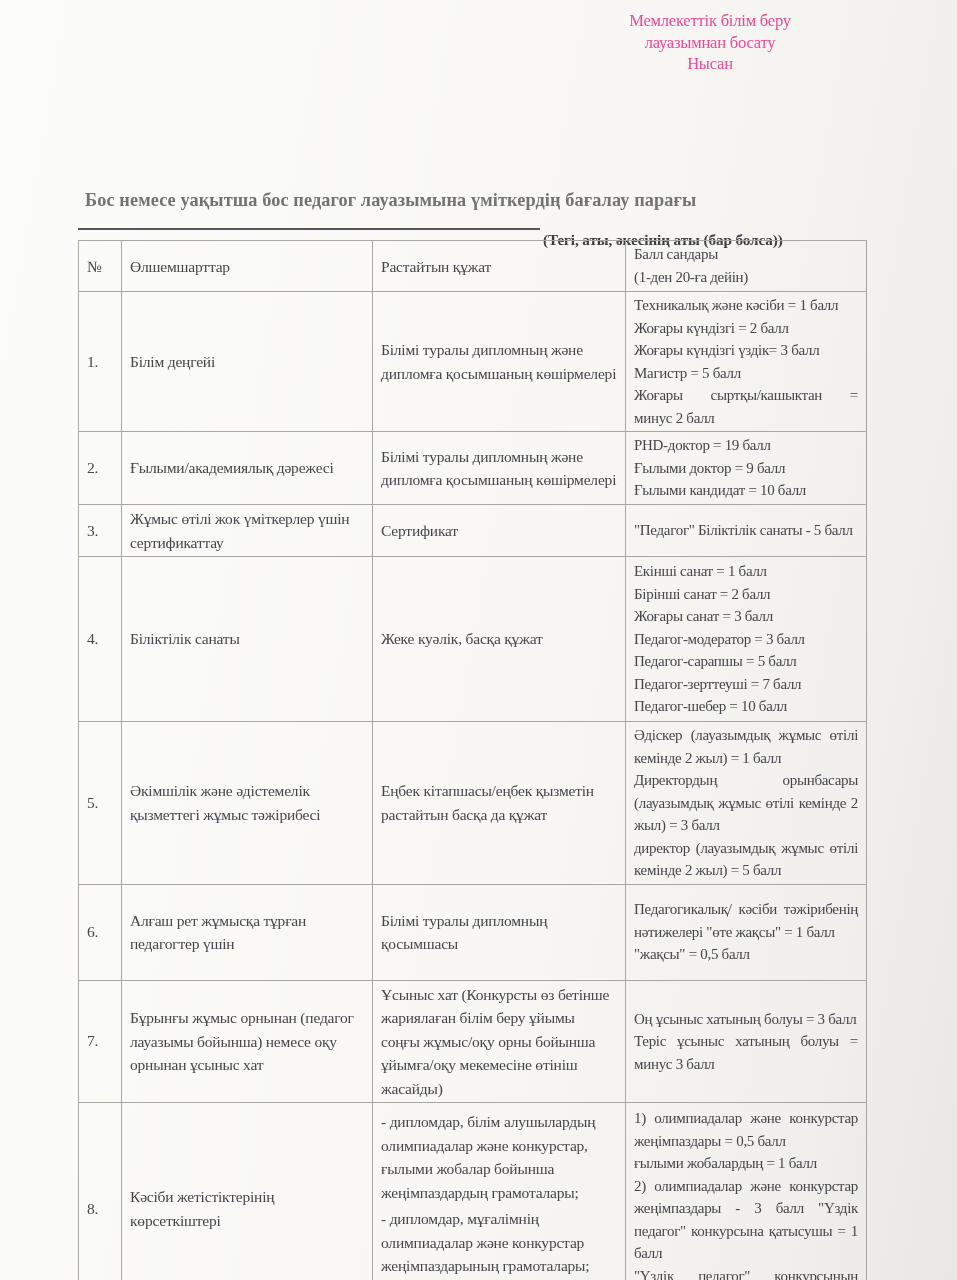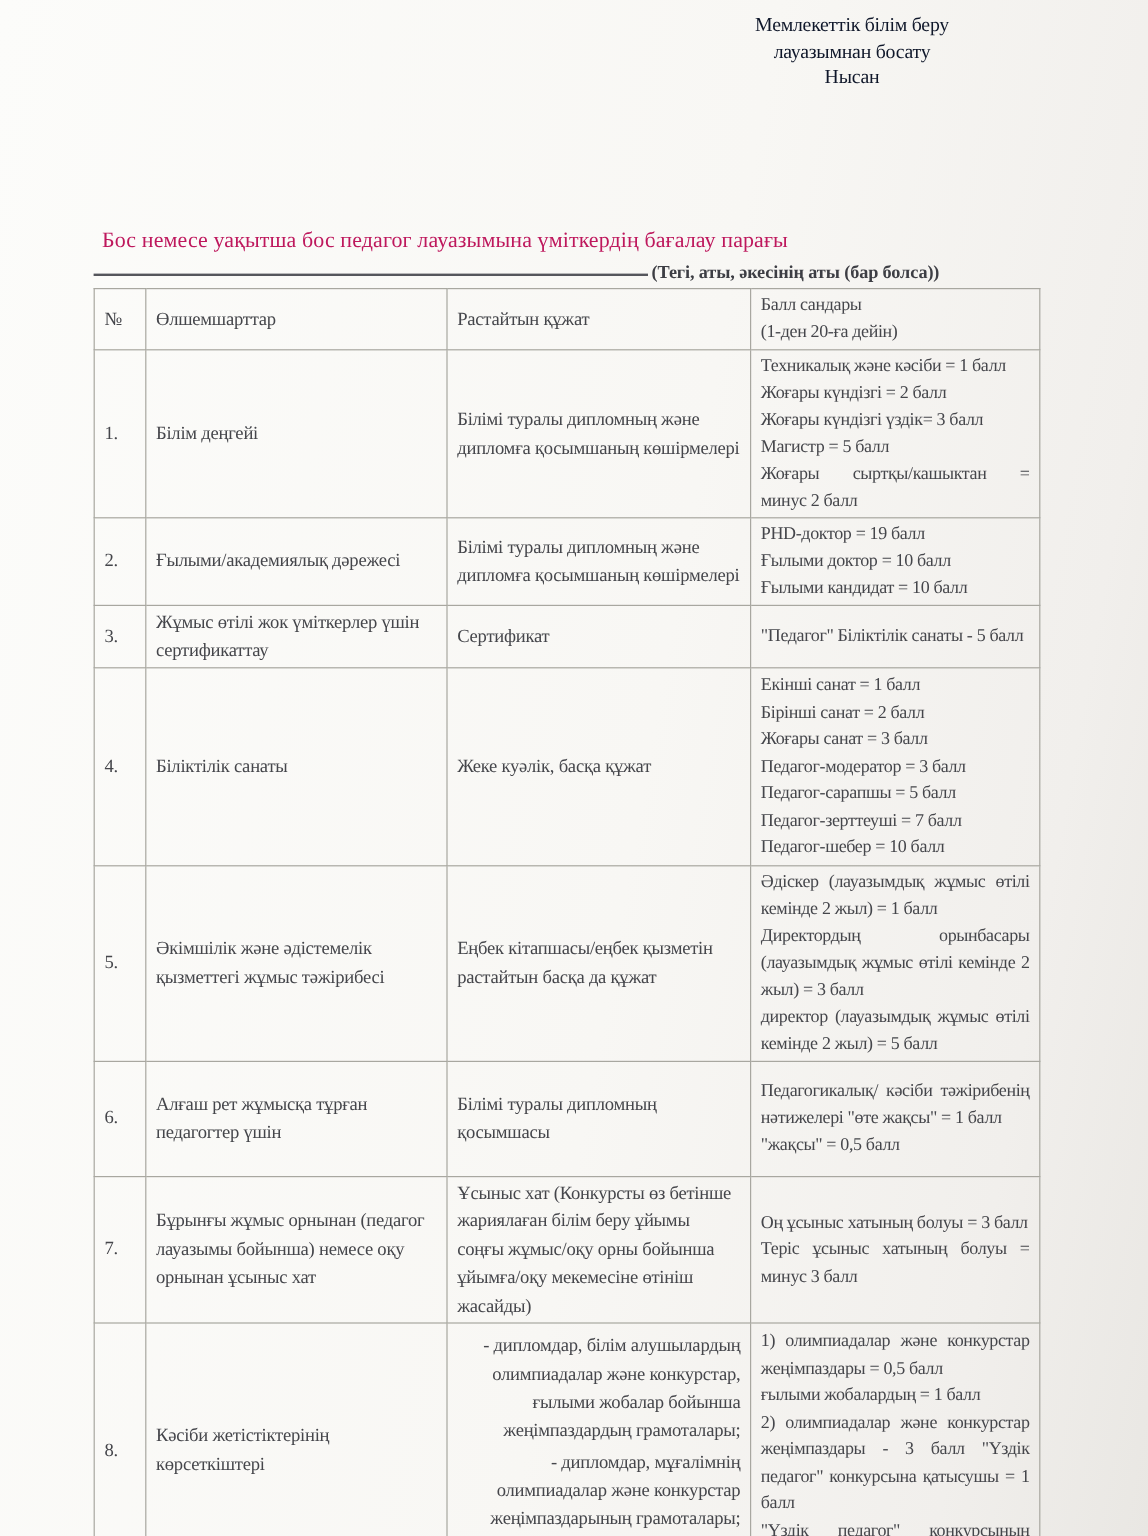--- a/index.html
+++ b/index.html
@@ -7,30 +7,30 @@
     width:957px;height:1280px;overflow:hidden;
     background:linear-gradient(100deg,#fcfcfa 0%,#f8f7f4 55%,#f1efec 85%,#e9e7e3 100%);
     font-family:"Liberation Serif","DejaVu Serif",serif;
     color:#45464b;letter-spacing:-0.2px;
   }
   .page{position:relative;width:957px;height:1280px;}
 
   
   .corner{
     position:absolute;left:553px;top:10px;width:314px;
-    text-align:center;font-size:16.5px;line-height:21.7px;color:#0f172a;
+    text-align:center;font-size:16.5px;line-height:21.7px;color:#ec4899;
   }
 
   
   .doc-title{
     position:absolute;left:85px;top:190px;width:800px;white-space:nowrap;
-    font-size:18.3px;font-weight:normal;letter-spacing:0.1px;color:#be185d;
+    font-size:18.3px;font-weight:bold;letter-spacing:0.1px;color:#737373;
   }
   .name-hint{
-    position:absolute;left:543px;top:219px;white-space:nowrap;
+    position:absolute;left:543px;top:231px;white-space:nowrap;
     font-size:15.2px;font-weight:bold;letter-spacing:-0.1px;color:#3d3e44;
   }
   .name-line{
     position:absolute;left:78px;top:228px;width:462px;height:2px;background:#55565c;
   }
 
   
   table.eval{
     position:absolute;left:78px;top:240px;width:788px;
     border-collapse:collapse;table-layout:fixed;
@@ -43,21 +43,21 @@
     font-weight:normal;text-align:left;
   }
   .eval th{line-height:23px;vertical-align:middle;}
   .c-num{padding-left:7px;}
   .c-crit{line-height:23.5px;text-align:justify;}
   .c-doc{line-height:23.5px;text-align:justify;}
   .c-pts{vertical-align:top;line-height:22.5px;font-size:15px;letter-spacing:-0.3px;padding:1px 6px;}
   .c-pts div{text-align:justify;}
   .stretch{text-align-last:justify;}
   .r8 .c-doc{vertical-align:top;padding-top:7px;}
-  .r8 .c-doc .para{margin:0 0 3px 0;text-align:right;}
+  .r8 .c-doc .para{margin:0 0 3px 0;}
   .para{margin:0;}
 
   tr.rh{height:45px;}
   tr.r1{height:136px;}
   tr.r2{height:73px;}
   tr.r3{height:46px;}
   tr.r4{height:165px;}
   tr.r5{height:162px;}
   tr.r6{height:96px;}
   tr.r7{height:115px;}
@@ -113,21 +113,21 @@
     </tr>
 
     <tr class="r2">
       <td class="c-num">2.</td>
       <td class="c-crit">Ғылыми/академиялық дәрежесі</td>
       <td class="c-doc">
         <div class="para">Білімі туралы дипломның және дипломға қосымшаның көшірмелері</div>
       </td>
       <td class="c-pts">
         <div>PHD-доктор = 19 балл</div>
-        <div>Ғылыми доктор = 10 балл</div>
+        <div>Ғылыми доктор = 9 балл</div>
         <div>Ғылыми кандидат = 10 балл</div>
       </td>
     </tr>
 
     <tr class="r3">
       <td class="c-num">3.</td>
       <td class="c-crit">Жұмыс өтілі жок үміткерлер үшін сертификаттау</td>
       <td class="c-doc">
         <div class="para">Сертификат</div>
       </td>

